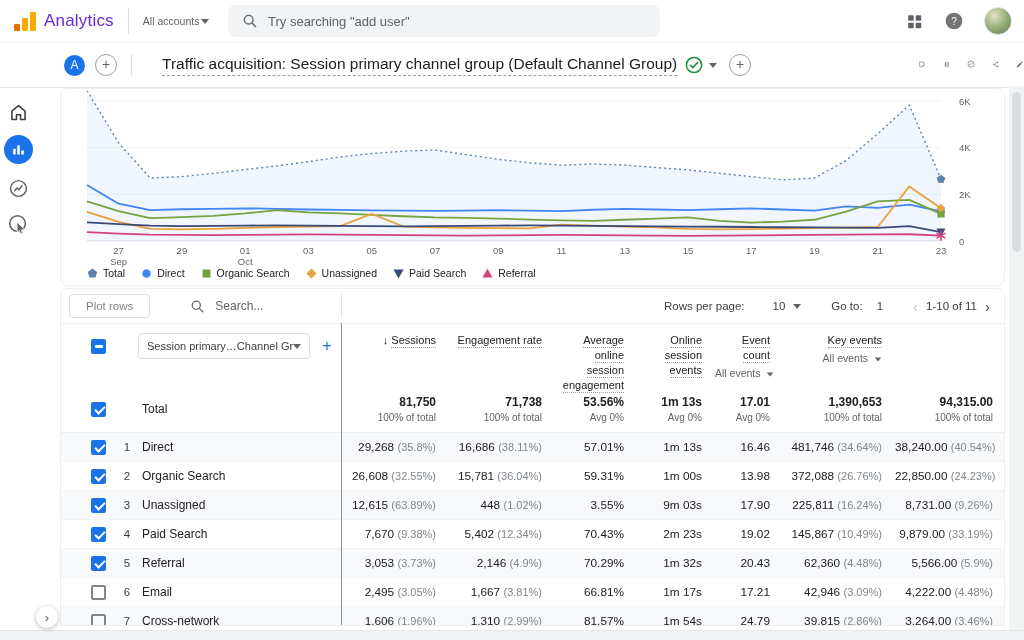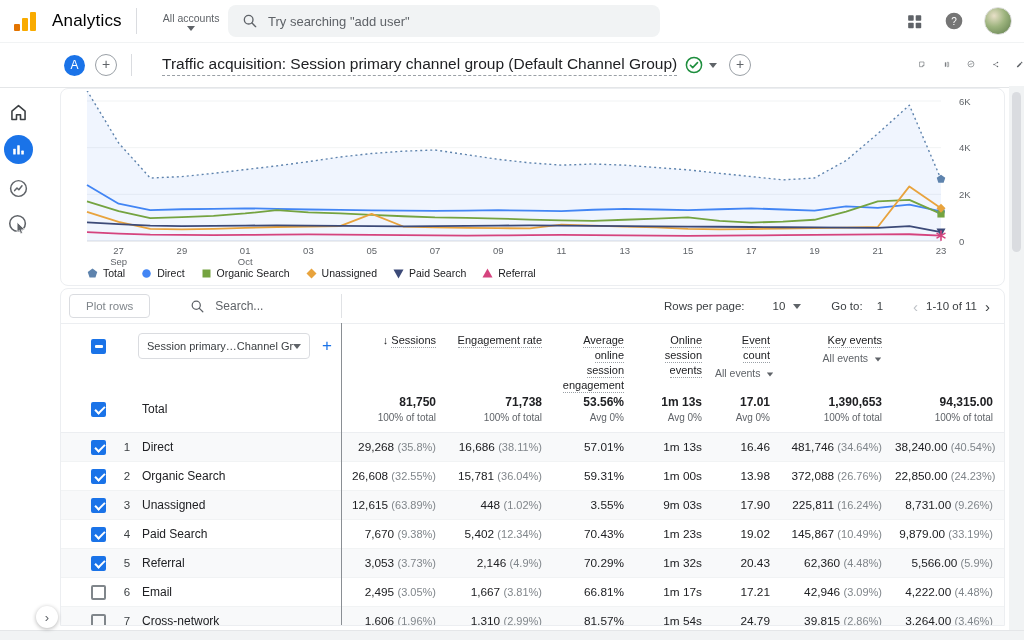--- a/index.html
+++ b/index.html
@@ -5,23 +5,23 @@
   html,body{margin:0;padding:0;background:#e9ebee;}
   #app{position:relative;width:1024px;height:640px;background:#fff;overflow:hidden;
        font-family:"Liberation Sans",sans-serif;color:#202124;}
   .abs{position:absolute;}
   
   #topbar{left:0;top:0;width:1024px;height:42px;background:#fff;display:flex;align-items:center;border-bottom:1px solid #f1f3f4;}
   #logo{display:flex;align-items:flex-end;gap:2px;margin-left:14px;height:20px;}
   #logo .b1{width:6px;height:7px;background:#e37400;border-radius:1px;}
   #logo .b2{width:6px;height:13px;background:#f9ab00;border-radius:1px;}
   #logo .b3{width:6px;height:19px;background:#f9ab00;border-radius:1px;}
-  #appname{font-size:17px;color:#000000;margin-left:16px;letter-spacing:.2px;}
+  #appname{font-size:17px;color:#6d28d9;margin-left:8px;letter-spacing:.2px;}
   .vdiv{width:1px;height:26px;background:#dadce0;margin:0 14px;}
-  #acct{display:flex;flex-direction:column;align-items:center;gap:2px;margin-left:12px;}
+  #acct{display:flex;flex-direction:row;align-items:center;gap:2px;}
   #acct .lbl{font-size:10.5px;color:#5f6368;}
   .caret{width:0;height:0;border-left:4px solid transparent;border-right:4px solid transparent;border-top:5px solid #5f6368;display:inline-block;}
   #searchbar{left:228px;top:5px;width:432px;height:32px;background:#f1f3f4;border-radius:8px;display:flex;align-items:center;gap:10px;padding:0 14px;box-sizing:border-box;}
   #searchbar .ph{font-size:13px;color:#5f6368;}
   #topicons{right:12px;top:0;height:42px;display:flex;align-items:center;gap:20px;position:absolute;}
   #avatar{width:26px;height:26px;border-radius:50%;background:radial-gradient(circle at 35% 30%,#e8e0c8 0%,#9cb37d 45%,#5c7a4a 100%);border:1px solid #e0e0e0;}
   
   #reportbar{left:0;top:42px;width:1024px;height:44px;background:#fff;border-bottom:1px solid #e4e6e8;display:flex;align-items:center;}
   .circ-avatar{width:21px;height:21px;border-radius:50%;background:#1a73e8;color:#fff;font-size:12px;display:flex;align-items:center;justify-content:center;margin-left:64px;}
   .plus-circ{width:20px;height:20px;border-radius:50%;border:1px solid #9aa0a6;color:#5f6368;font-size:14px;line-height:18px;text-align:center;margin-left:10px;}
@@ -401,21 +401,21 @@
         <div class="trow">
           <div class="dimpart">
             <div class="cb checked"></div>
             <span class="rank">4</span>
             <span class="rname">Paid Search</span>
           </div>
           <div class="metric-grid">
             <div class="rcell">7,670 <span class="paren">(9.38%)</span></div>
             <div class="rcell">5,402 <span class="paren">(12.34%)</span></div>
             <div class="rcell">70.43%</div>
-            <div class="rcell">1m 23s</div>
+            <div class="rcell">2m 23s</div>
             <div class="rcell">19.02</div>
             <div class="rcell">145,867 <span class="paren">(10.49%)</span></div>
             <div class="rcell">9,879.00 <span class="paren">(33.19%)</span></div>
           </div>
         </div>
         <div class="trow alt">
           <div class="dimpart">
             <div class="cb checked"></div>
             <span class="rank">5</span>
             <span class="rname">Referral</span>

